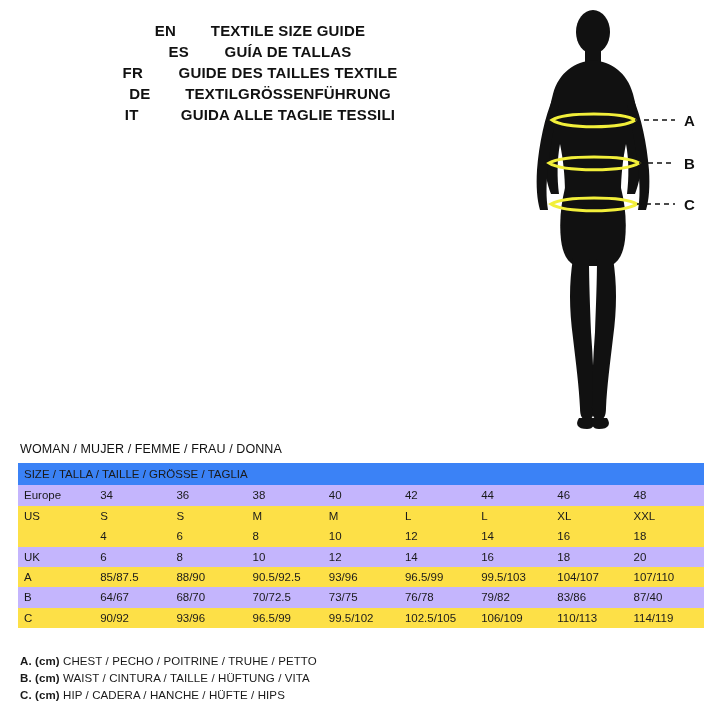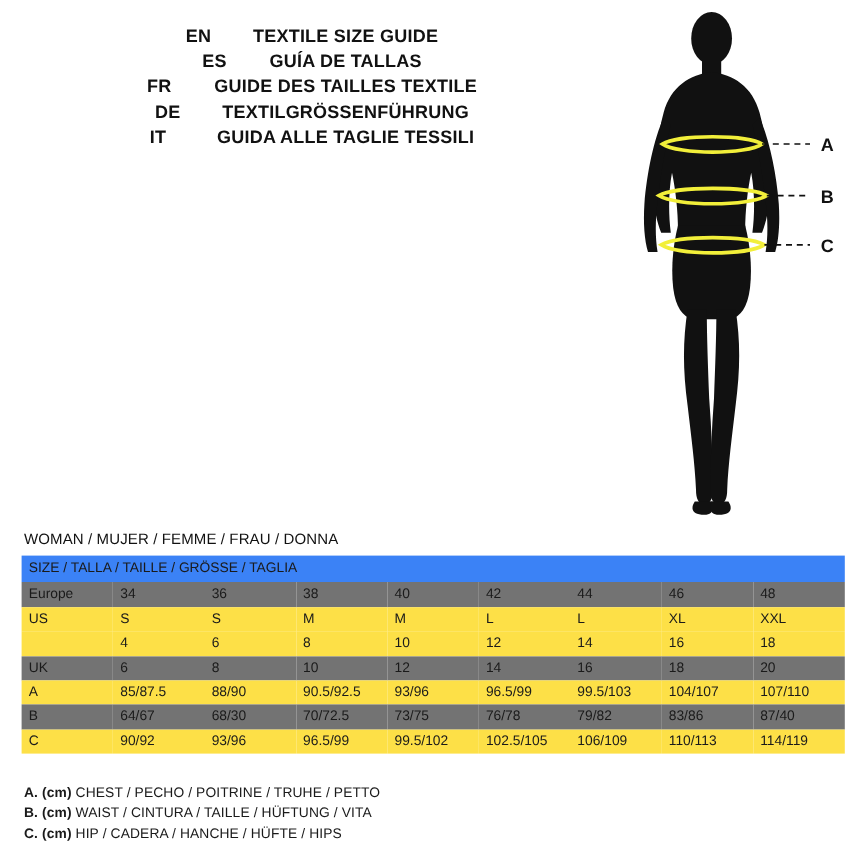--- a/index.html
+++ b/index.html
@@ -82,21 +82,21 @@
     white-space: nowrap;
     line-height: 1.25;
   }
   tr.hdr td {
     background: #3b82f6;
     font-size: 11.5px;
     font-weight: normal;
     padding-top: 4px;
     padding-bottom: 4px;
   }
-  tr.shade td { background: #737373; }
+  tr.shade td { background: #c4b5fd; }
   tr.plain td { background: #fde047; }
   td.c0 { width: 110px; }
   td.col { width: 72px; }
 
   
   .notes {
     position: absolute;
     left: 20px;
     top: 655px;
     width: 600px;
@@ -270,21 +270,21 @@
         <td class="col">93/96</td>
         <td class="col">96.5/99</td>
         <td class="col">99.5/103</td>
         <td class="col">104/107</td>
         <td class="col">107/110</td>
       </tr>
 
       <tr class="shade">
         <td class="c0">B</td>
         <td class="col">64/67</td>
-        <td class="col">68/30</td>
+        <td class="col">68/70</td>
         <td class="col">70/72.5</td>
         <td class="col">73/75</td>
         <td class="col">76/78</td>
         <td class="col">79/82</td>
         <td class="col">83/86</td>
         <td class="col">87/40</td>
       </tr>
 
       <tr class="plain">
         <td class="c0">C</td>

